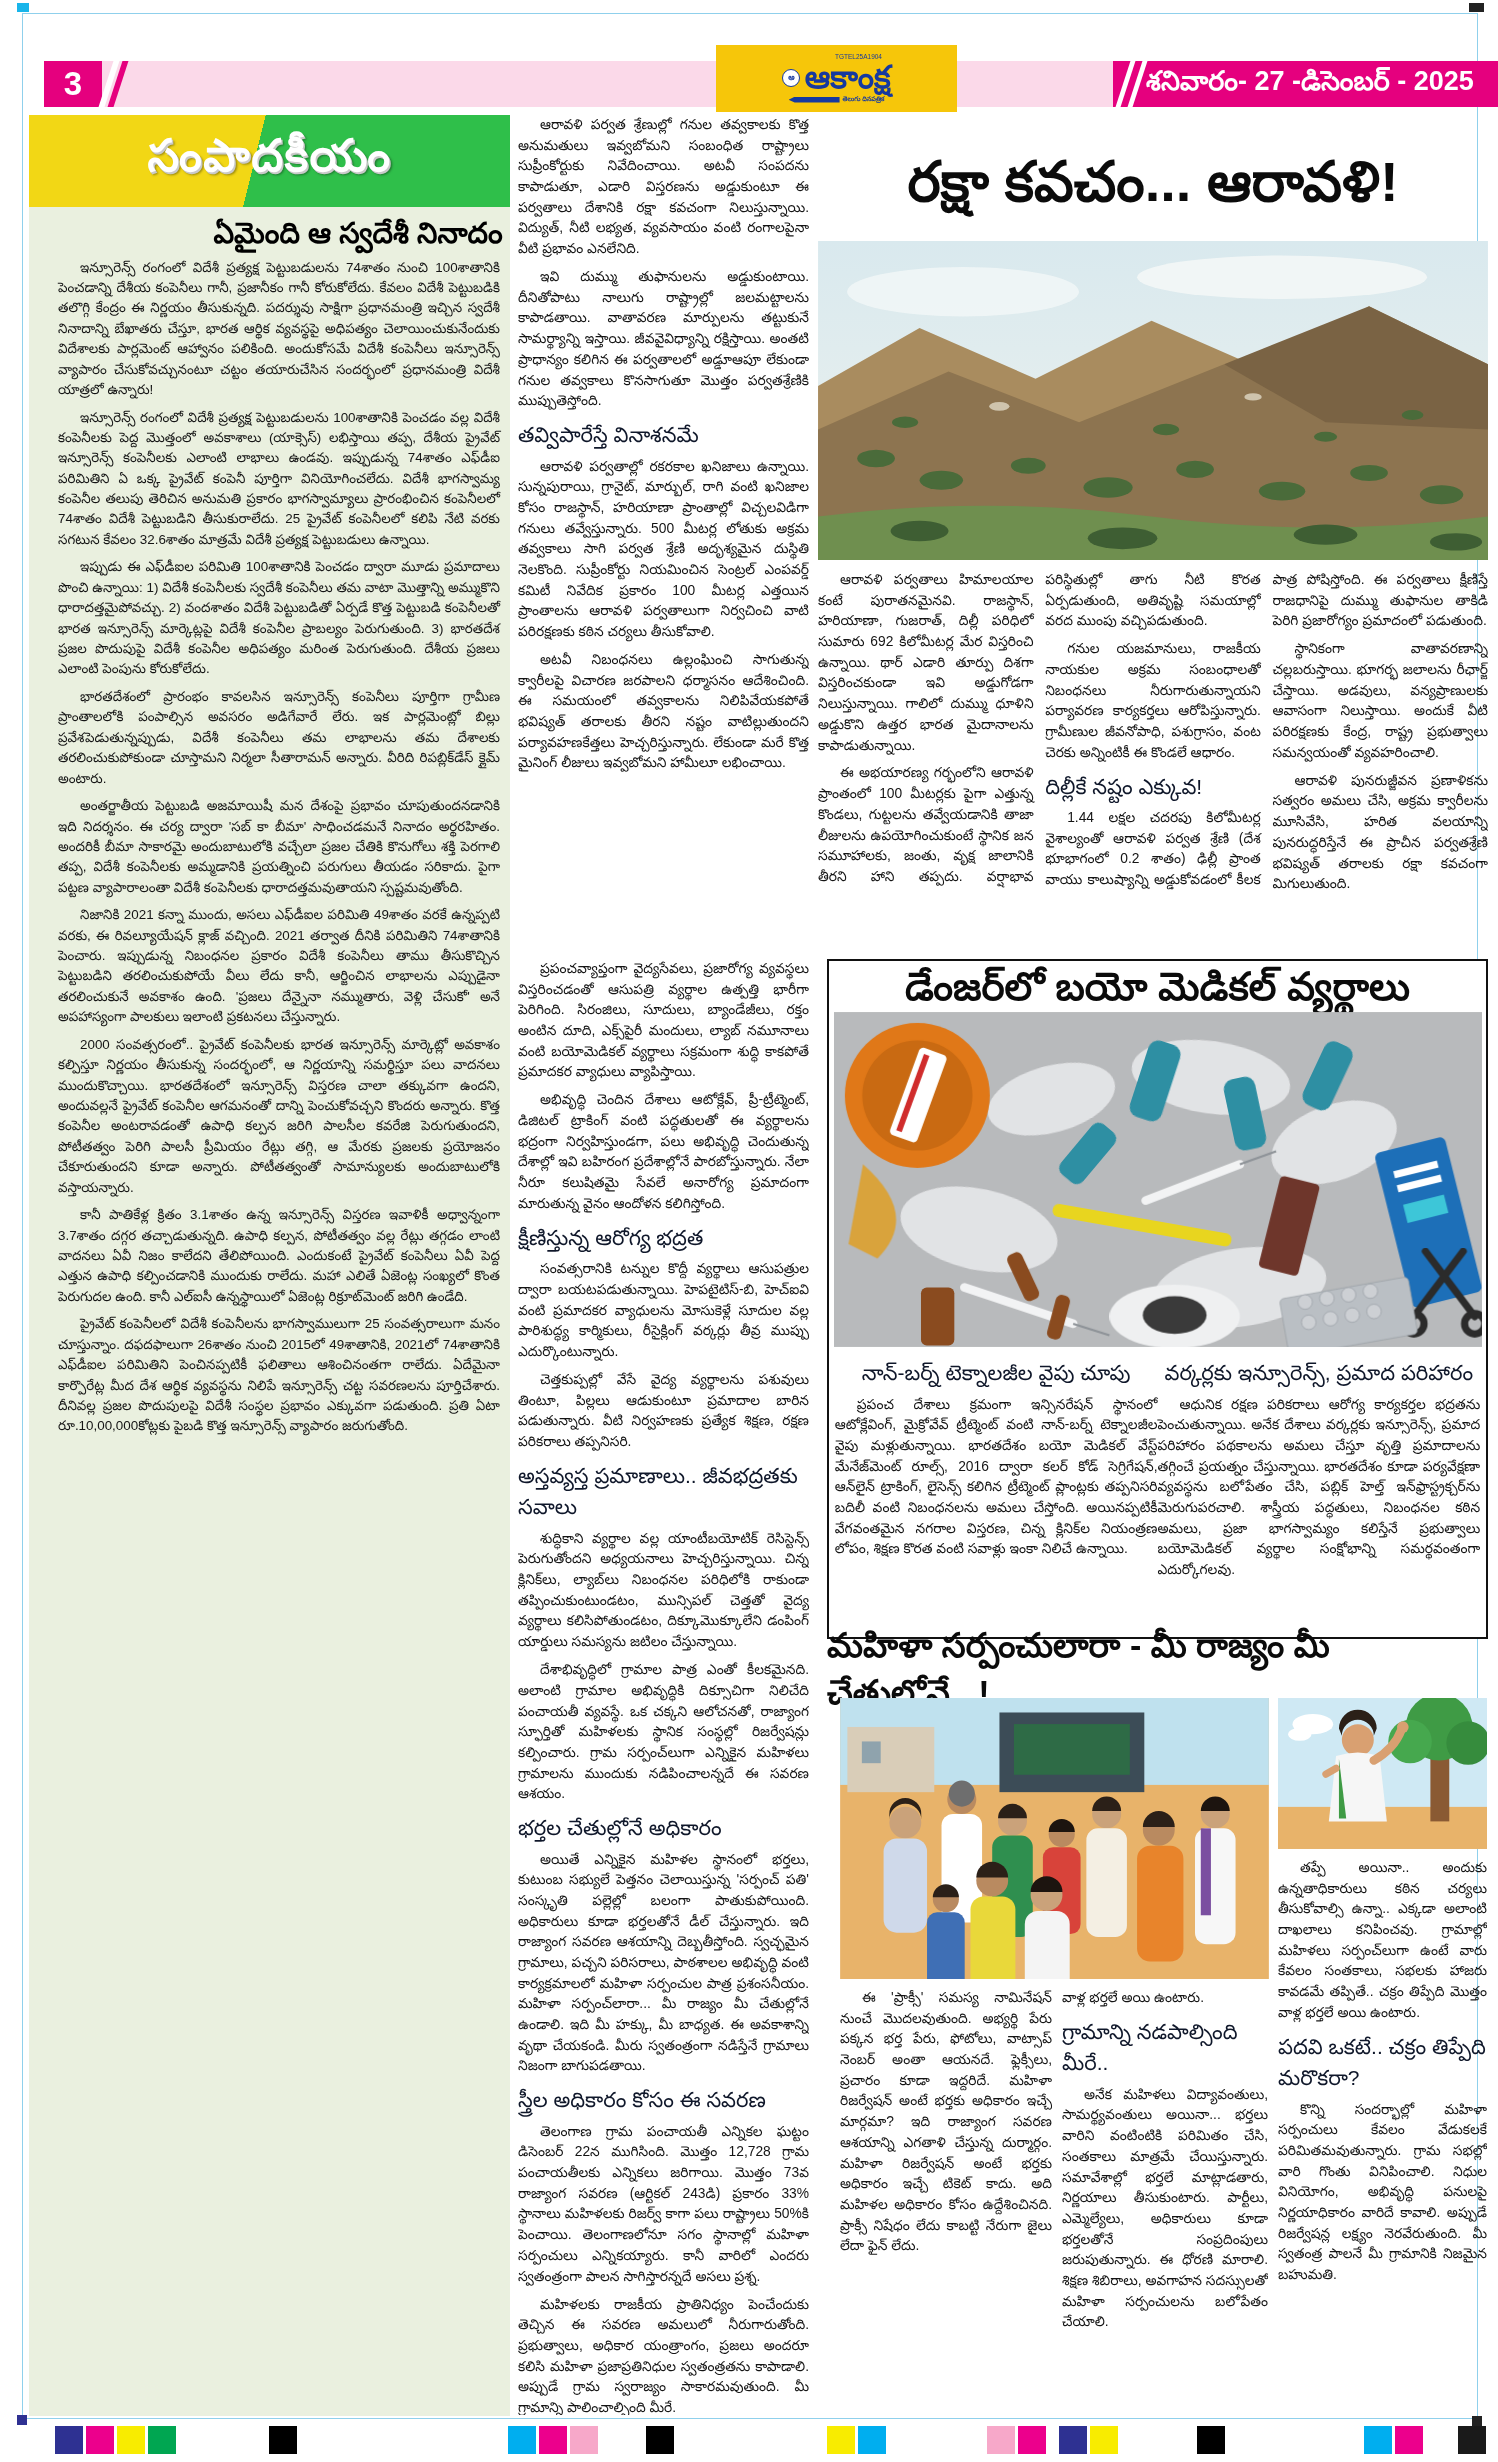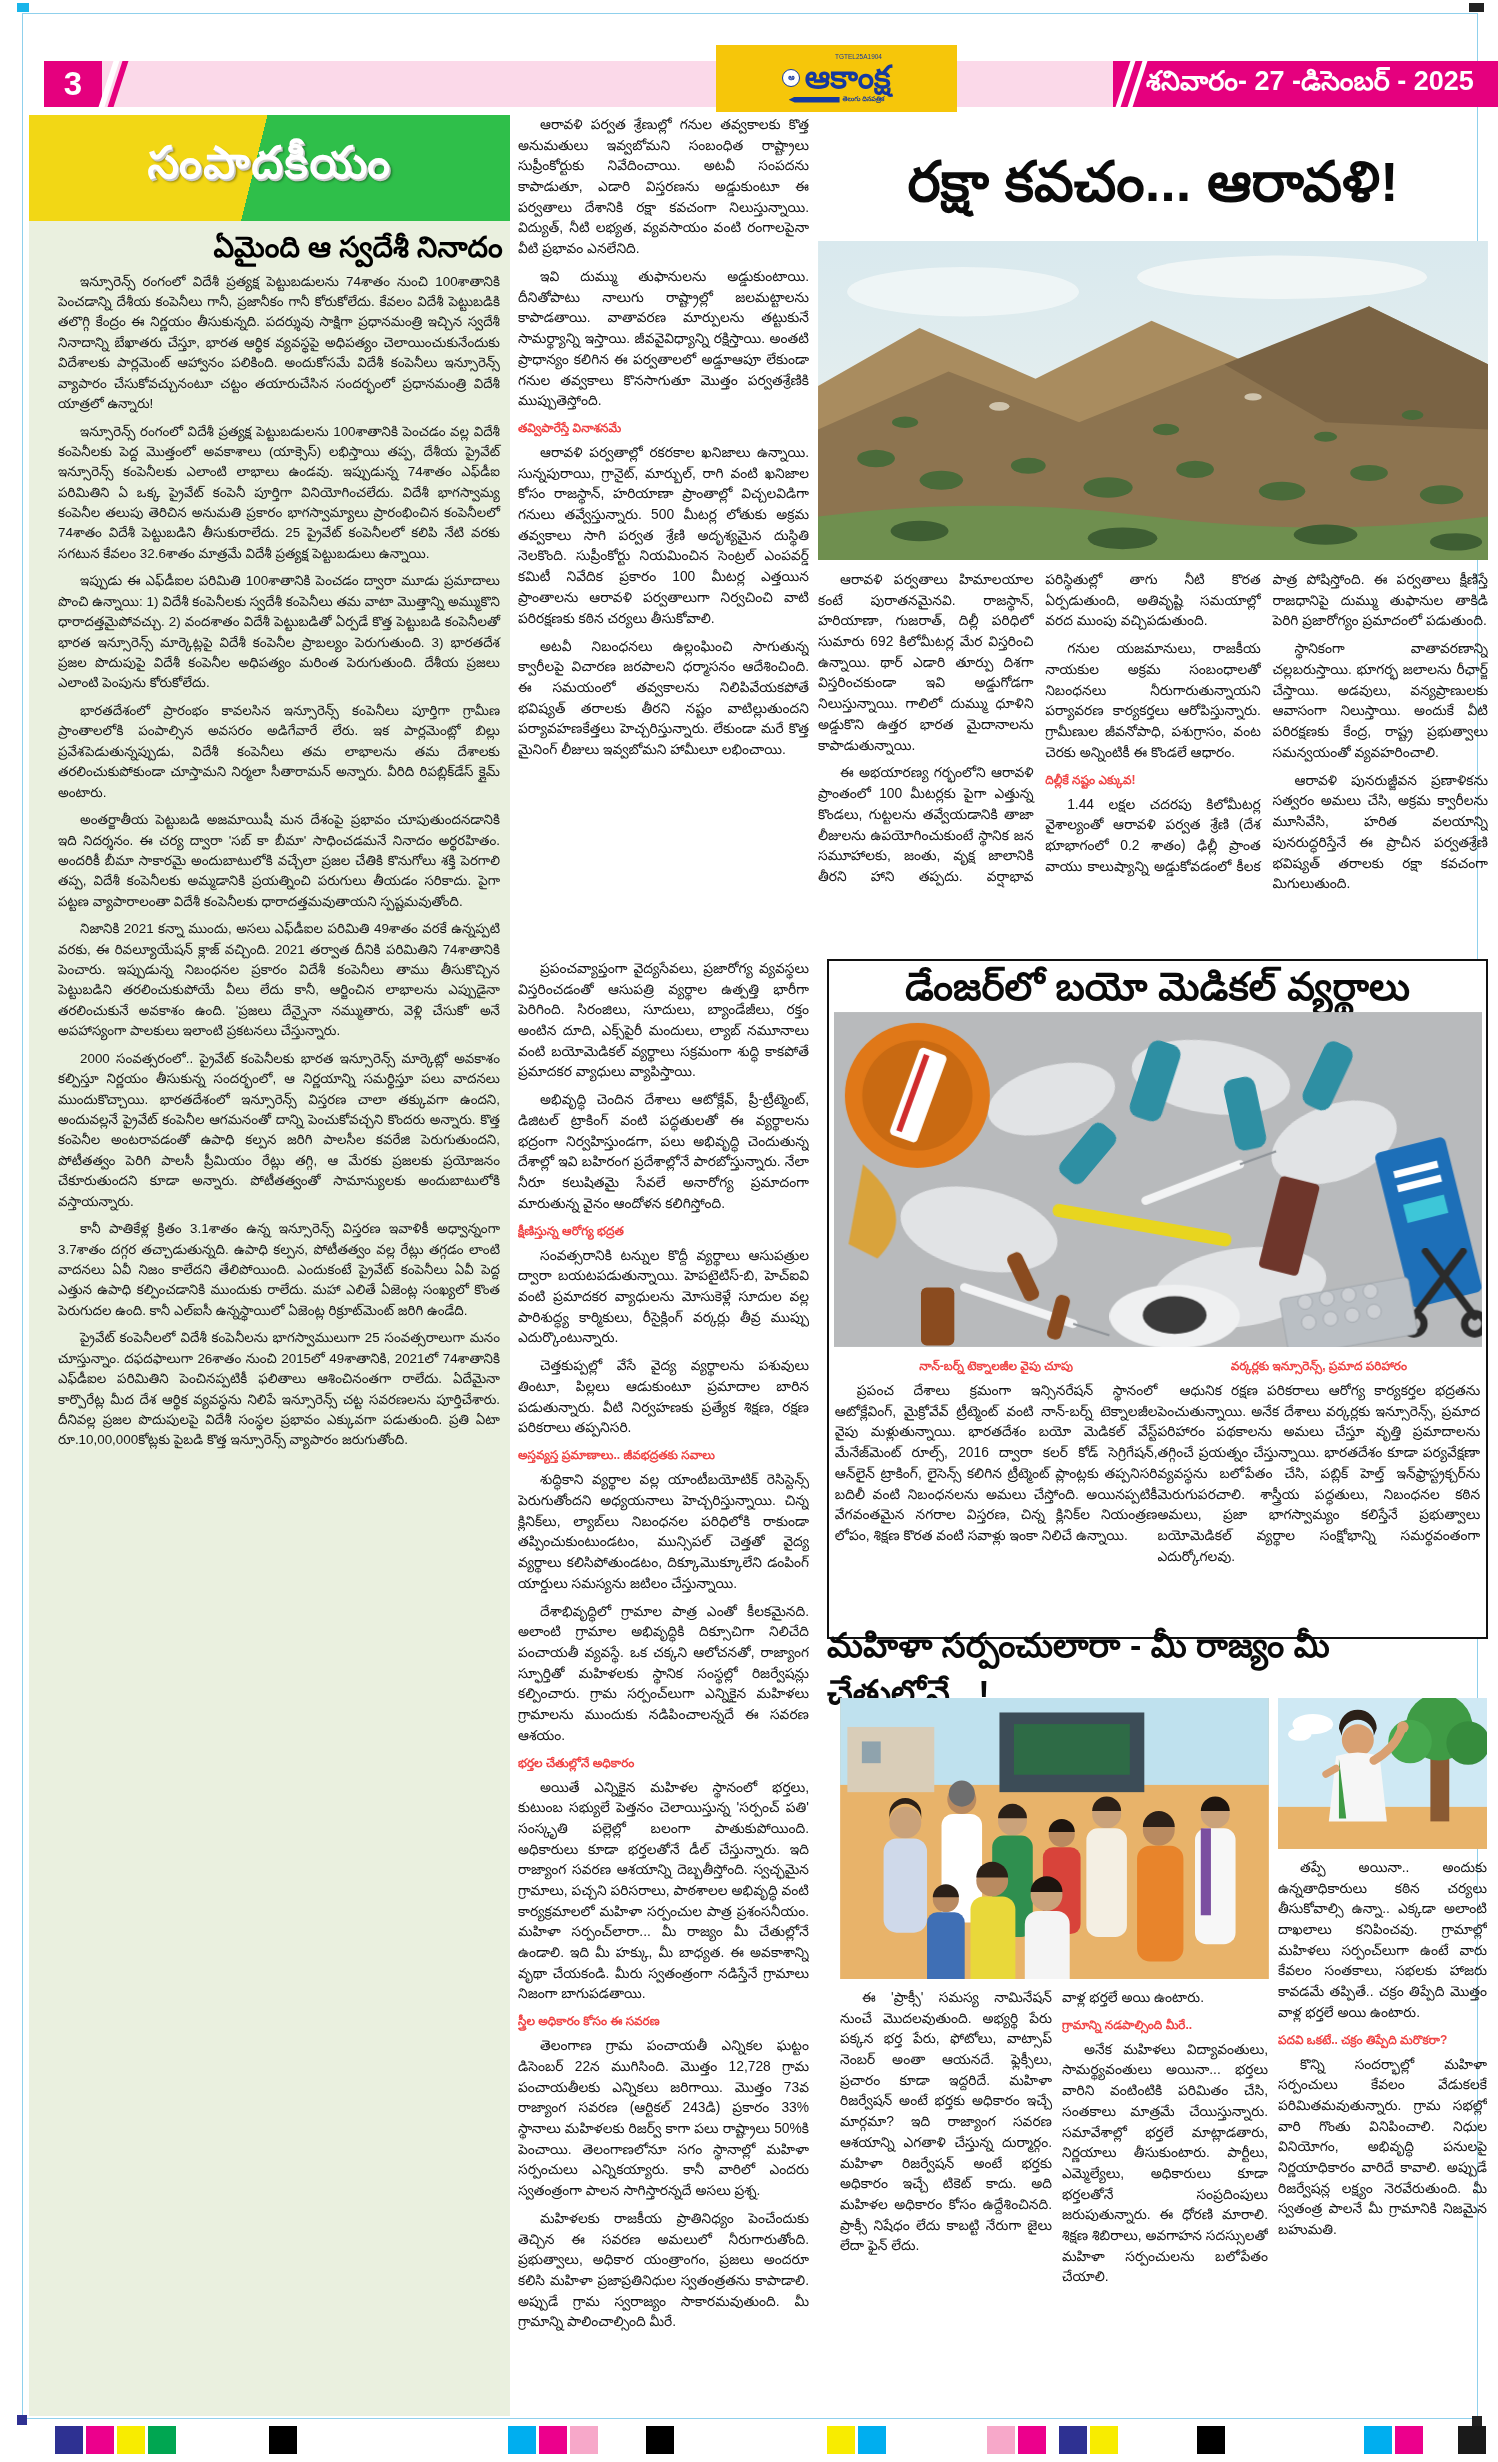--- a/index.html
+++ b/index.html
@@ -21,31 +21,31 @@
             font-size:8px;color:#16399f;display:flex;align-items:center;justify-content:center;font-weight:bold;}
   .masthead .tagrow{display:flex;align-items:center;gap:2.9px;}
   .masthead .pen{width:51px;height:5.8px;background:#16399f;clip-path:polygon(0 50%,12% 0,100% 0,100% 100%,12% 100%);}
   .masthead .tagline{font-size:6.5px;color:#16399f;font-weight:bold;}
   .datebox{position:absolute;left:1085px;top:61px;width:394px;height:46px;background:#e5007e;color:#fff;
            display:flex;align-items:center;justify-content:center;font-size:27px;font-weight:bold;margin-left:28px;}
   .datebox .stripe{position:absolute;left:10px;top:0;width:5px;height:46px;background:#fff;transform:skewX(-18deg);}
   .datebox .stripe2{left:22px;}
   
   .edit-col{position:absolute;left:29px;top:115px;width:481px;height:2301px;background:#eaf0df;overflow:hidden;}
-  .edit-banner{height:106px;background:linear-gradient(104deg,#f2d715 0 47%,#2fbf4a 47%);
+  .edit-banner{height:92px;background:linear-gradient(104deg,#f2d715 0 47%,#2fbf4a 47%);
                display:flex;align-items:center;justify-content:center;}
   .edit-banner span{font-size:45px;font-weight:bold;color:#ffffff;
                text-shadow:1.5px 1.5px 0 #c9c9c9,2.9px 2.9px 2.2px rgba(0,0,0,.35);letter-spacing:1.5px;}
   .edit-headline{font-size:29px;font-weight:bold;color:#000;padding:10px 7.3px 2.9px 7.3px;line-height:1.15;text-align:right;}
   .edit-body{padding:4.4px 10px;font-size:13.4px;line-height:1.52;text-align:justify;margin-left:19px;}
   .edit-body p{margin:0 0 7.3px 0;text-indent:22px;}
   
   .artxt{font-size:13.8px;line-height:1.5;text-align:justify;overflow:hidden;}
   .artxt p{margin:0 0 7.3px 0;text-indent:22px;}
-  .subhead{font-size:12px;font-weight:bold;color:#ef4444;text-align:left;margin:5.8px 0 5.8px 0;text-indent:0;}
+  .subhead{font-size:21px;font-weight:normal;color:#0f172a;text-align:left;margin:5.8px 0 5.8px 0;text-indent:0;}
   .subhead.center{text-align:center;}
   
   .arv-headline{position:absolute;left:818px;top:138px;width:670px;height:100px;
                 display:flex;align-items:center;justify-content:center;
                 font-size:56px;font-weight:900;color:#0b0b0b;}
   .mid-col-top{position:absolute;left:518px;top:115px;width:291px;height:837px;}
   .arv-photo{position:absolute;left:818px;top:241px;width:670px;height:319px;overflow:hidden;}
   .arv-cols{position:absolute;left:818px;top:570px;width:670px;height:380px;
             column-count:3;column-gap:11.6px;}
   

